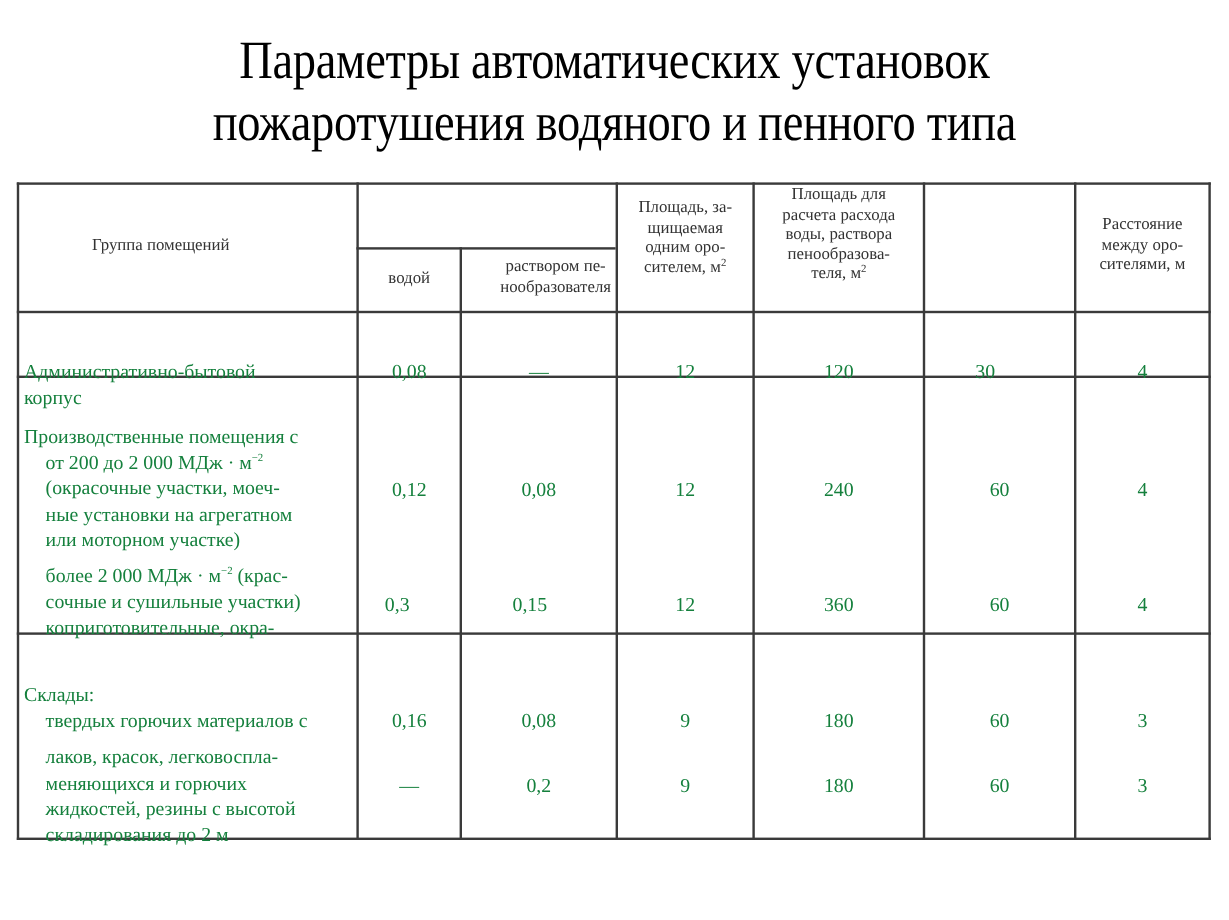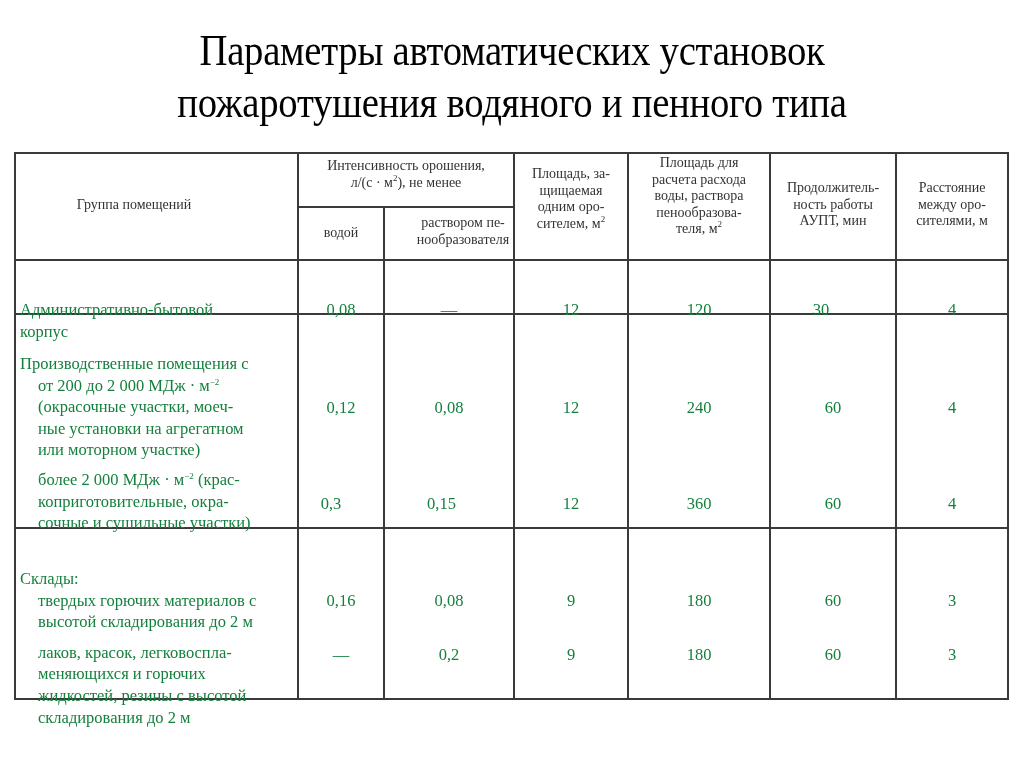--- a/index.html
+++ b/index.html
@@ -40,24 +40,20 @@
   <div class="line v" style="left:283px;top:0;height:548px;"></div>
   <div class="line v" style="left:369px;top:54px;height:494px;"></div>
   <div class="line v" style="left:499px;top:0;height:548px;"></div>
   <div class="line v" style="left:613px;top:0;height:548px;"></div>
   <div class="line v" style="left:755px;top:0;height:548px;"></div>
   <div class="line v" style="left:881px;top:0;height:548px;"></div>
   <div class="line v" style="left:993px;top:0;height:548px;"></div>
 
   <div class="cell hdr" style="left:2px;top:45px;width:236px;">Группа помещений</div>
 
-  <div class="cell hdr" style="left:285px;top:6px;width:214px;">
-    <div>Интенсивность орошения,</div>
-    <div><span>л/(с · м</span><sup>2</sup><span>), не менее</span></div>
-  </div>
   <div class="cell hdr" style="left:285px;top:73px;width:84px;">водой</div>
   <div class="cell hdr" style="left:371px;top:63px;width:156px;">
     <div>раствором пе-</div>
     <div>нообразователя</div>
   </div>
 
   <div class="cell hdr" style="left:501px;top:14px;width:112px;">
     <div>Площадь, за-</div>
     <div>щищаемая</div>
     <div>одним оро-</div>
@@ -65,25 +61,20 @@
   </div>
 
   <div class="cell hdr" style="left:615px;top:3px;width:140px;">
     <div>Площадь для</div>
     <div>расчета расхода</div>
     <div>воды, раствора</div>
     <div>пенообразова-</div>
     <div><span>теля, м</span><sup>2</sup></div>
   </div>
 
-  <div class="cell hdr" style="left:757px;top:28px;width:124px;">
-    <div>Продолжитель-</div>
-    <div>ность работы</div>
-    <div>АУПТ, мин</div>
-  </div>
 
   <div class="cell hdr" style="left:883px;top:28px;width:110px;">
     <div>Расстояние</div>
     <div>между оро-</div>
     <div>сителями, м</div>
   </div>
 
   <div class="cell rowtxt" style="left:6px;top:111px;">
     <div>Административно-бытовой</div>
     <div>корпус</div>
@@ -95,42 +86,41 @@
   <div class="cell c rowtxt" style="left:757px;top:111px;width:100px;">30</div>
   <div class="cell c rowtxt" style="left:883px;top:111px;width:110px;">4</div>
 
   <div class="cell rowtxt" style="left:6px;top:165px;">
     <div>Производственные помещения с</div>
     <div class="ind"><span>от 200 до 2 000 МДж · м</span><sup>−2</sup></div>
     <div class="ind">(окрасочные участки, моеч-</div>
     <div class="ind">ные установки на агрегатном</div>
     <div class="ind">или моторном участке)</div>
     <div class="ind" style="margin-top:8px;"><span>более 2 000 МДж · м</span><sup>−2</sup><span> (крас-</span></div>
+    <div class="ind">сочные и сушильные участки)</div>
     <div class="ind">коприготовительные, окра-</div>
-    <div class="ind">сочные и сушильные участки)</div>
   </div>
 
   <div class="cell c rowtxt" style="left:285px;top:209px;width:84px;">0,12</div>
   <div class="cell c rowtxt" style="left:371px;top:209px;width:128px;">0,08</div>
   <div class="cell c rowtxt" style="left:501px;top:209px;width:112px;">12</div>
   <div class="cell c rowtxt" style="left:615px;top:209px;width:140px;">240</div>
   <div class="cell c rowtxt" style="left:757px;top:209px;width:124px;">60</div>
   <div class="cell c rowtxt" style="left:883px;top:209px;width:110px;">4</div>
 
   <div class="cell c rowtxt" style="left:285px;top:305px;width:64px;">0,3</div>
   <div class="cell c rowtxt" style="left:371px;top:305px;width:113px;">0,15</div>
   <div class="cell c rowtxt" style="left:501px;top:305px;width:112px;">12</div>
   <div class="cell c rowtxt" style="left:615px;top:305px;width:140px;">360</div>
   <div class="cell c rowtxt" style="left:757px;top:305px;width:124px;">60</div>
   <div class="cell c rowtxt" style="left:883px;top:305px;width:110px;">4</div>
 
   <div class="cell rowtxt" style="left:6px;top:380px;">
     <div>Склады:</div>
     <div class="ind">твердых горючих материалов с</div>
-    <div class="ind">высотой складирования до 2 м</div>
     <div class="ind" style="margin-top:9px;">лаков, красок, легковоспла-</div>
     <div class="ind">меняющихся и горючих</div>
     <div class="ind">жидкостей, резины с высотой</div>
     <div class="ind">складирования до 2 м</div>
   </div>
 
   <div class="cell c rowtxt" style="left:285px;top:402px;width:84px;">0,16</div>
   <div class="cell c rowtxt" style="left:371px;top:402px;width:128px;">0,08</div>
   <div class="cell c rowtxt" style="left:501px;top:402px;width:112px;">9</div>
   <div class="cell c rowtxt" style="left:615px;top:402px;width:140px;">180</div>

